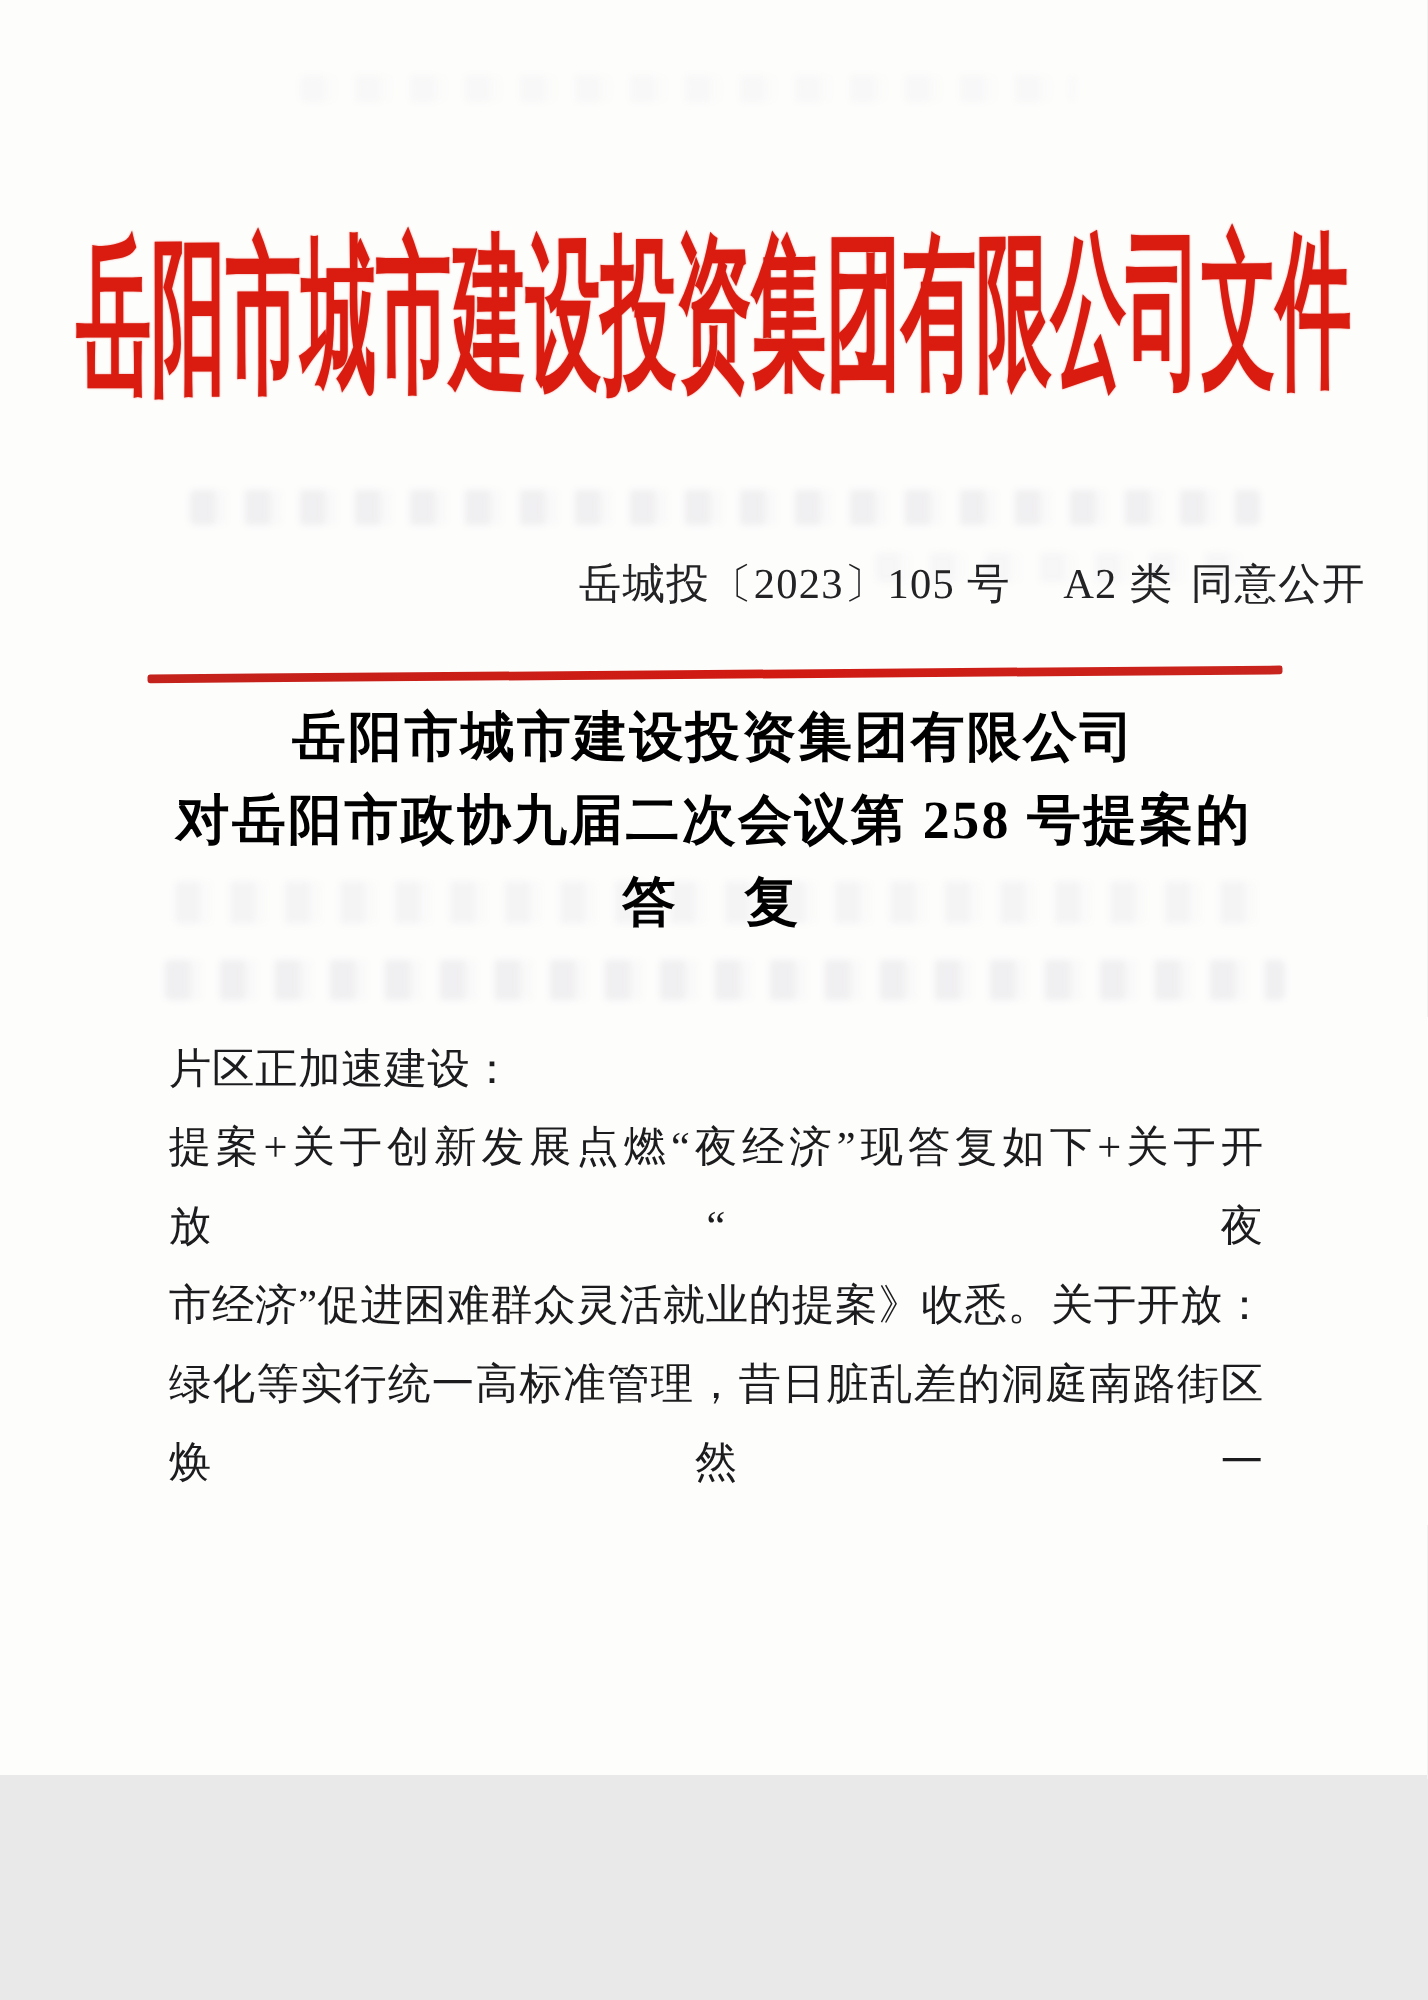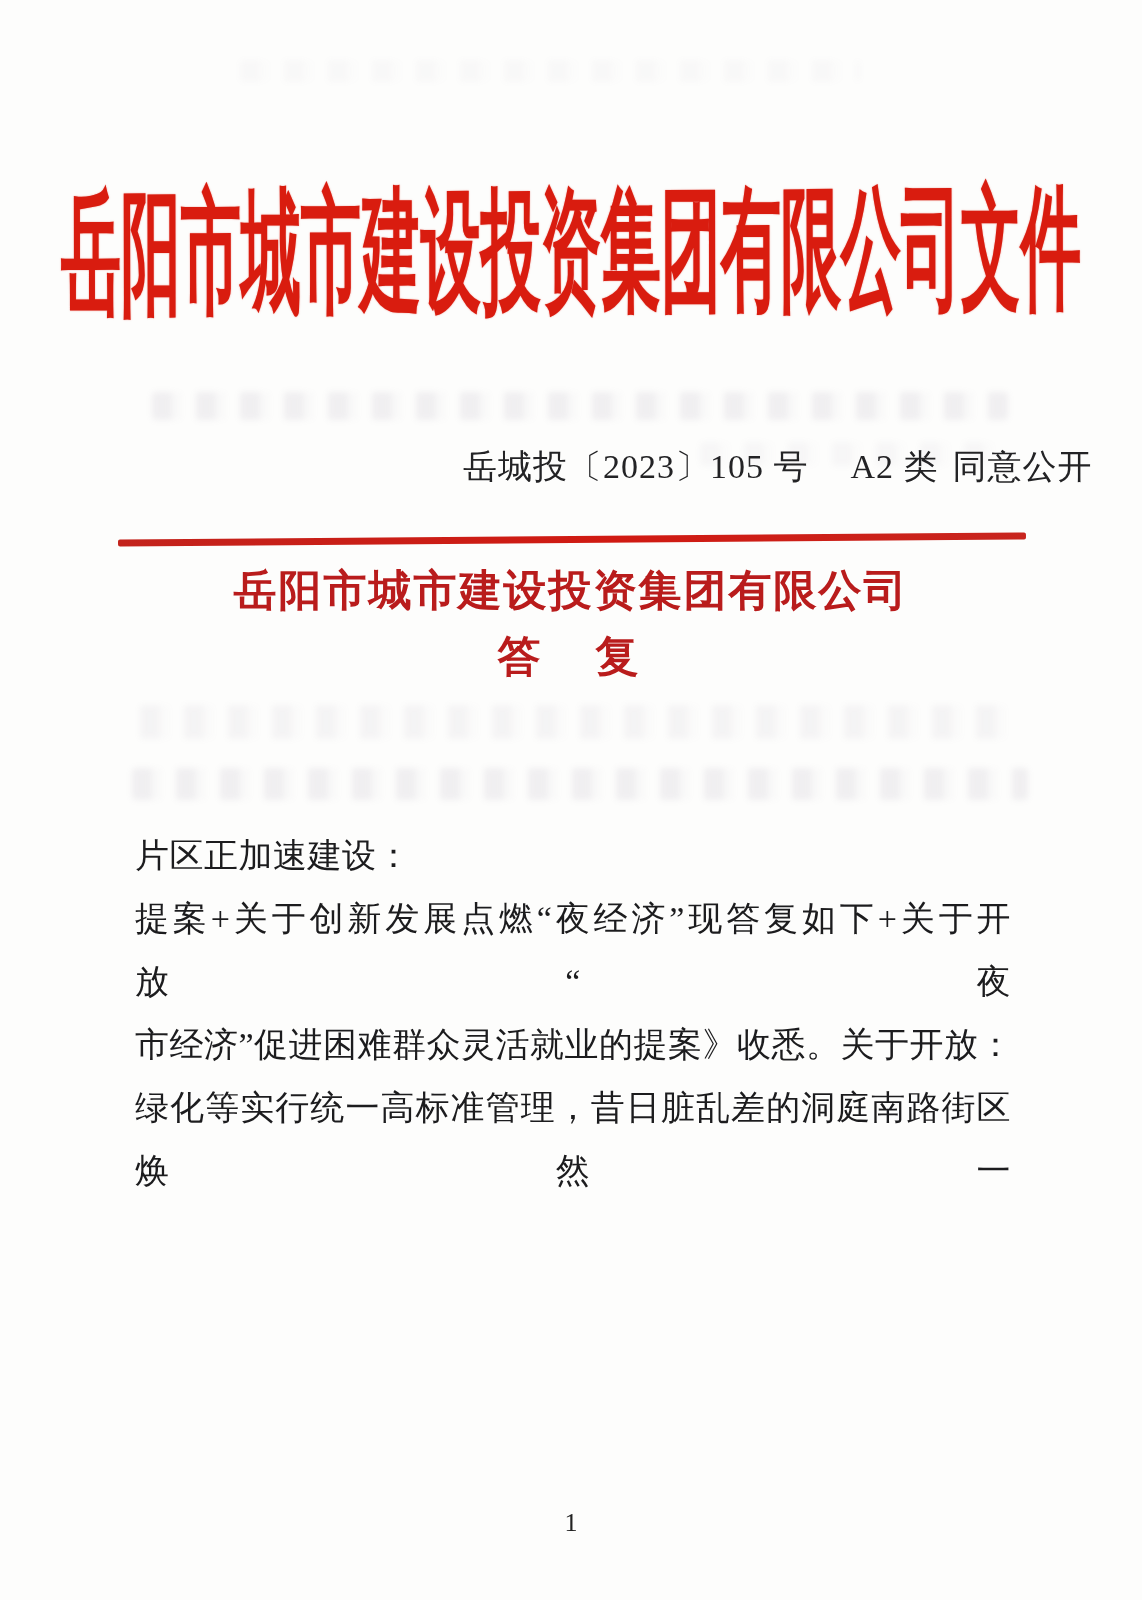--- a/index.html
+++ b/index.html
@@ -4,21 +4,21 @@
 <style>
   html, body {
     margin: 0;
     padding: 0;
     background: #e9e9e9;
     font-family: "Liberation Serif", "DejaVu Serif", serif;
   }
   .sheet {
     position: relative;
     width: 1142px;
-    height: 1600px;
+    height: 1420px;
     margin: 0 auto;
     background: #fdfdfc;
     overflow: hidden;
     color: #1c1c1e;
   }
 
   
   .org-header {
     position: absolute;
     top: 222px;
@@ -63,21 +63,21 @@
   }
 
   
   .doc-title {
     position: absolute;
     top: 558px;
     left: 0;
     width: 100%;
     text-align: center;
     font-weight: bold;
-    color: #b91c1c;
+    color: #000000;
     font-size: 43px;
     line-height: 66px;
     letter-spacing: 2px;
   }
   .doc-title .reply-line { letter-spacing: 6px; }
 
   
   .body-block {
     position: absolute;
     top: 824px;
@@ -142,20 +142,21 @@
   <div class="org-header">岳阳市城市建设投资集团有限公司文件</div>
 
   <div class="doc-row">
     <span>岳城投〔2023〕105 号</span><span class="seg-gap"></span><span>A2 类</span><span class="seg-gap-small"></span><span>同意公开</span>
   </div>
 
   <div class="red-rule"></div>
 
   <div class="doc-title">
     <div>岳阳市城市建设投资集团有限公司</div>
+    <div>对岳阳市政协九届二次会议第 258 号提案的</div>
     <div class="reply-line">答　复</div>
   </div>
 
   <div class="body-block">
     <div class="line salutation">片区正加速建设：</div>
 
     <div>
       <div class="line j">提案+关于创新发展点燃“夜经济”现答复如下+关于开放“夜</div>
       <div class="line">市经济”促进困难群众灵活就业的提案》收悉。关于开放：</div>
     </div>

